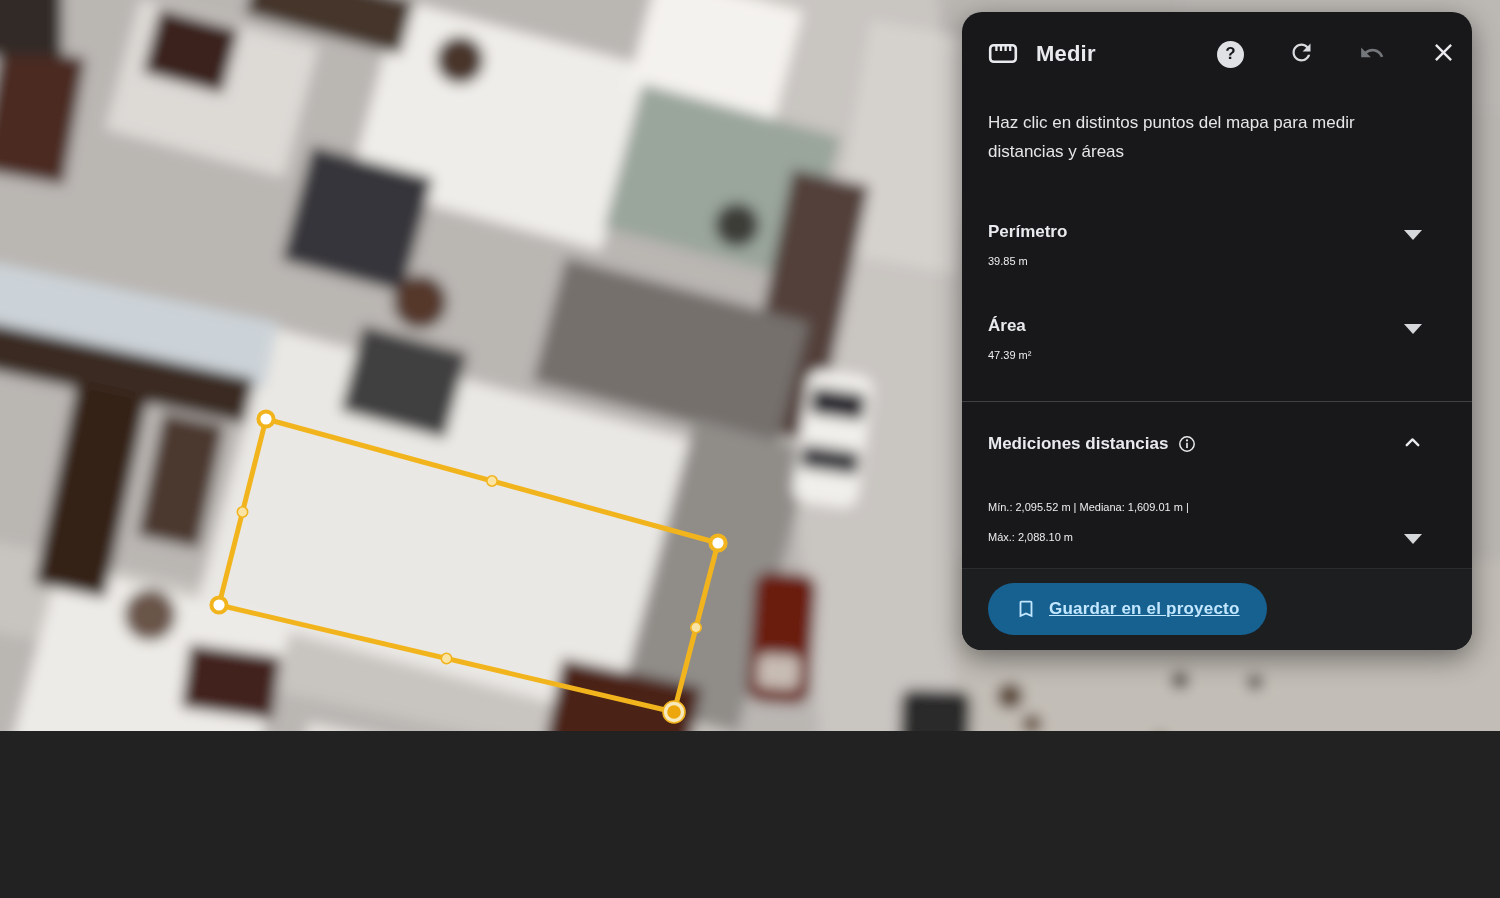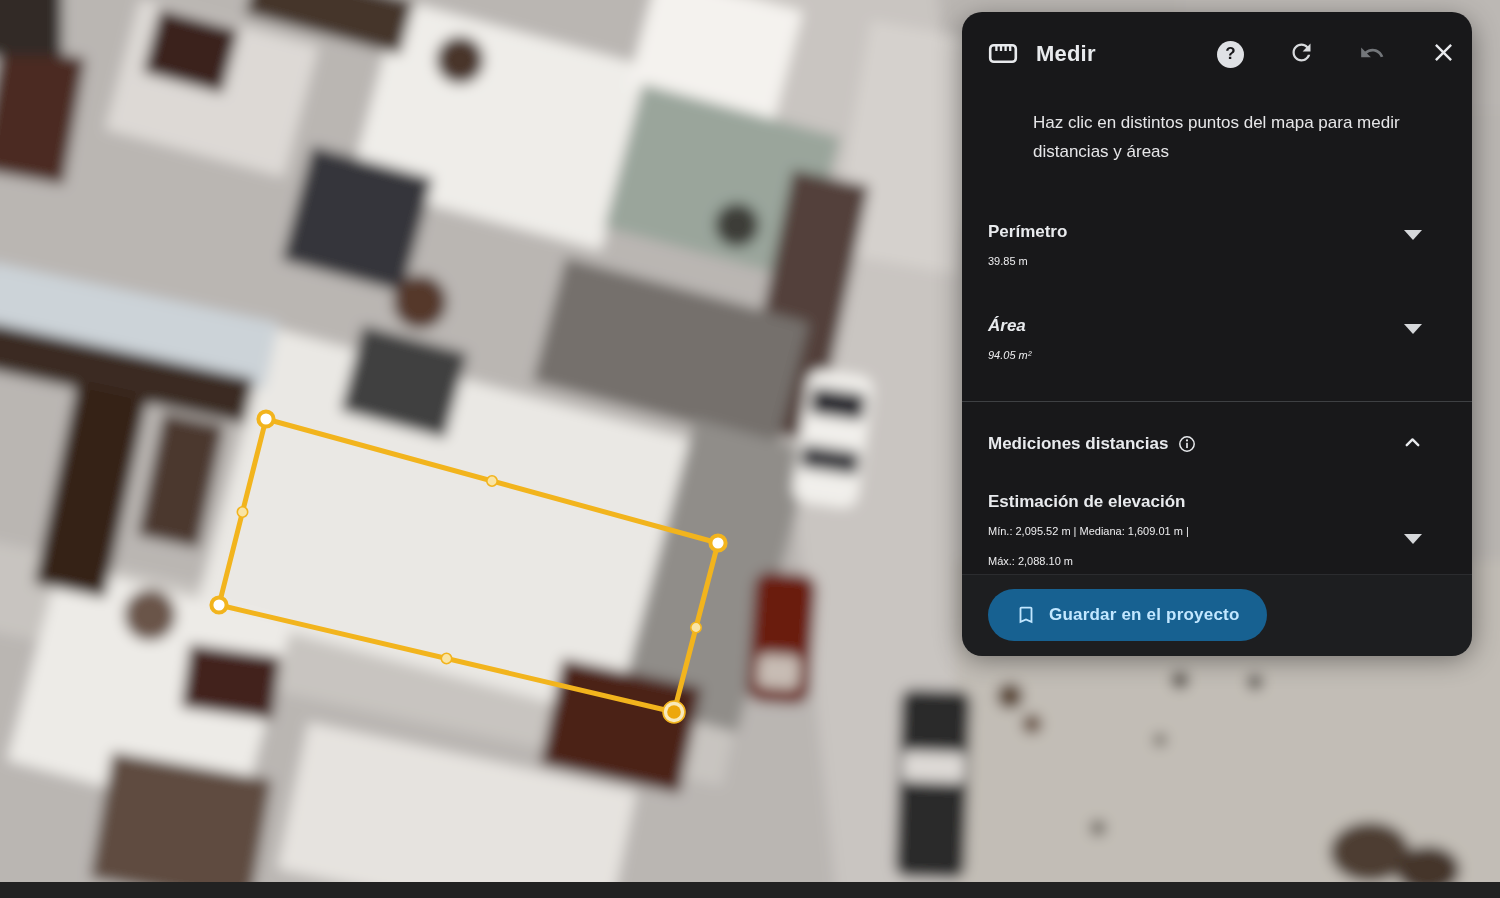--- a/index.html
+++ b/index.html
@@ -1,17 +1,17 @@
 <!DOCTYPE html>
 <html><head>
 <meta charset="utf-8">
 <style>
   html,body{margin:0;padding:0;background:#222;}
   .stage{
-    position:relative;width:1500px;height:882px;overflow:hidden;
+    position:relative;width:1500px;height:731px;overflow:hidden;
     background:#b9b5b1;font-family:"Liberation Sans",sans-serif;
     -webkit-font-smoothing:antialiased;
   }
   .stage svg.layer{position:absolute;left:0;top:0;}
 
   
   .panel{
     position:absolute;left:962px;top:12px;width:510px;height:638px;
     background:#18181a;border-radius:20px;color:#e8eaed;
     box-shadow:0 8px 28px rgba(0,0,0,.45);
@@ -19,25 +19,25 @@
   }
   .panel-header{display:flex;align-items:center;padding:26px 14px 0 26px;}
   .ruler-wrap{display:flex;margin-right:18px;}
   .panel-title{font-size:22px;font-weight:700;margin:0;letter-spacing:.2px;}
   .header-actions{margin-left:auto;display:flex;align-items:center;gap:44px;}
   .icon-btn{background:none;border:none;padding:0;margin:0;cursor:pointer;display:flex;align-items:center;justify-content:center;}
   .help-circle{
     width:27px;height:27px;border-radius:50%;background:#dfe1e5;color:#17171a;
     font-size:17px;font-weight:700;display:flex;align-items:center;justify-content:center;
   }
-  .instruction{padding:21px 26px 0;font-size:17px;line-height:29px;color:#e6e6e8;max-width:478px;box-sizing:border-box;margin-left:45px;}
+  .instruction{padding:21px 26px 0;font-size:17px;line-height:29px;color:#e6e6e8;max-width:478px;box-sizing:border-box;}
 
   .metric{display:flex;align-items:center;padding:0 44px 0 26px;}
   .metric.perimeter{margin-top:37px;}
-  .metric.area{margin-top:40px;font-style:italic;}
+  .metric.area{margin-top:40px;}
   .metric-label{font-size:17px;font-weight:700;line-height:24px;}
   .metric-value{font-size:11px;line-height:26px;margin-top:4px;color:#ededef;}
   .tri-btn{margin-left:auto;background:none;border:none;padding:6px;cursor:pointer;}
   .tri{width:0;height:0;border-left:9px solid transparent;border-right:9px solid transparent;border-top:10px solid #d6d8db;}
 
   .divider{border:none;border-top:1px solid #3e4043;margin:33px 0 0;width:100%;}
 
   .advanced-row{display:flex;align-items:center;padding:25px 44px 0 26px;}
   .adv-label{font-size:17px;font-weight:700;}
   .info-wrap{display:flex;margin-left:10px;cursor:pointer;}
@@ -46,21 +46,21 @@
   .metric.elevation{margin-top:29px;align-items:flex-start;}
   .metric.elevation .tri-btn{margin-top:48px;}
 
   .panel-footer{
     margin-top:auto;border-top:1px solid #2b2c2f;background:#1d1e20;
     border-radius:0 0 20px 20px;padding:14px 24px 15px 26px;
   }
   .save-btn{
     display:inline-flex;align-items:center;gap:12px;height:52px;padding:0 27px;
     border-radius:26px;border:none;cursor:pointer;
-    font-family:"Liberation Sans",sans-serif;font-size:17px;font-weight:700;letter-spacing:.2px;
+    font-family:"Liberation Sans",sans-serif;font-size:17px;font-weight:700;letter-spacing:.2px;text-decoration:underline;
   }
   .save-btn .bm{display:flex;}
 </style>
 </head>
 <body>
 
 <div class="stage">
 
   <svg class="layer" width="1500" height="898" viewBox="0 0 1500 898" aria-label="satellite imagery">
     <defs>
@@ -192,21 +192,21 @@
         <div class="metric-value">39.85 m</div>
       </div>
       <button class="tri-btn">
         <span class="tri"></span>
       </button>
     </div>
 
     <div class="metric area">
       <div class="metric-text">
         <div class="metric-label">Área</div>
-        <div class="metric-value">94.05 m²</div>
+        <div class="metric-value">47.39 m²</div>
       </div>
       <button class="tri-btn">
         <span class="tri"></span>
       </button>
     </div>
 
     <hr class="divider">
 
     <div class="advanced-row">
       <span class="adv-label">Mediciones distancias</span>
@@ -221,21 +221,20 @@
         <span>
           <svg width="23" height="23" viewBox="0 0 24 24">
             <path d="M6 14.8 12 8.8l6 6" fill="none" stroke="#e8eaed" stroke-width="2.5" stroke-linecap="round" stroke-linejoin="round"></path>
           </svg>
         </span>
       </button>
     </div>
 
     <div class="metric elevation">
       <div class="metric-text">
-        <div class="metric-label">Estimación de elevación</div>
         <div class="metric-value">Mín.: 2,095.52 m | Mediana: 1,609.01 m |</div>
         <div class="metric-value">Máx.: 2,088.10 m</div>
       </div>
       <button class="tri-btn">
         <span class="tri"></span>
       </button>
     </div>
 
     <div class="panel-footer">
       <button class="save-btn" id="save-btn" style="background: rgb(23, 97, 145); color: rgb(194, 231, 255);">

